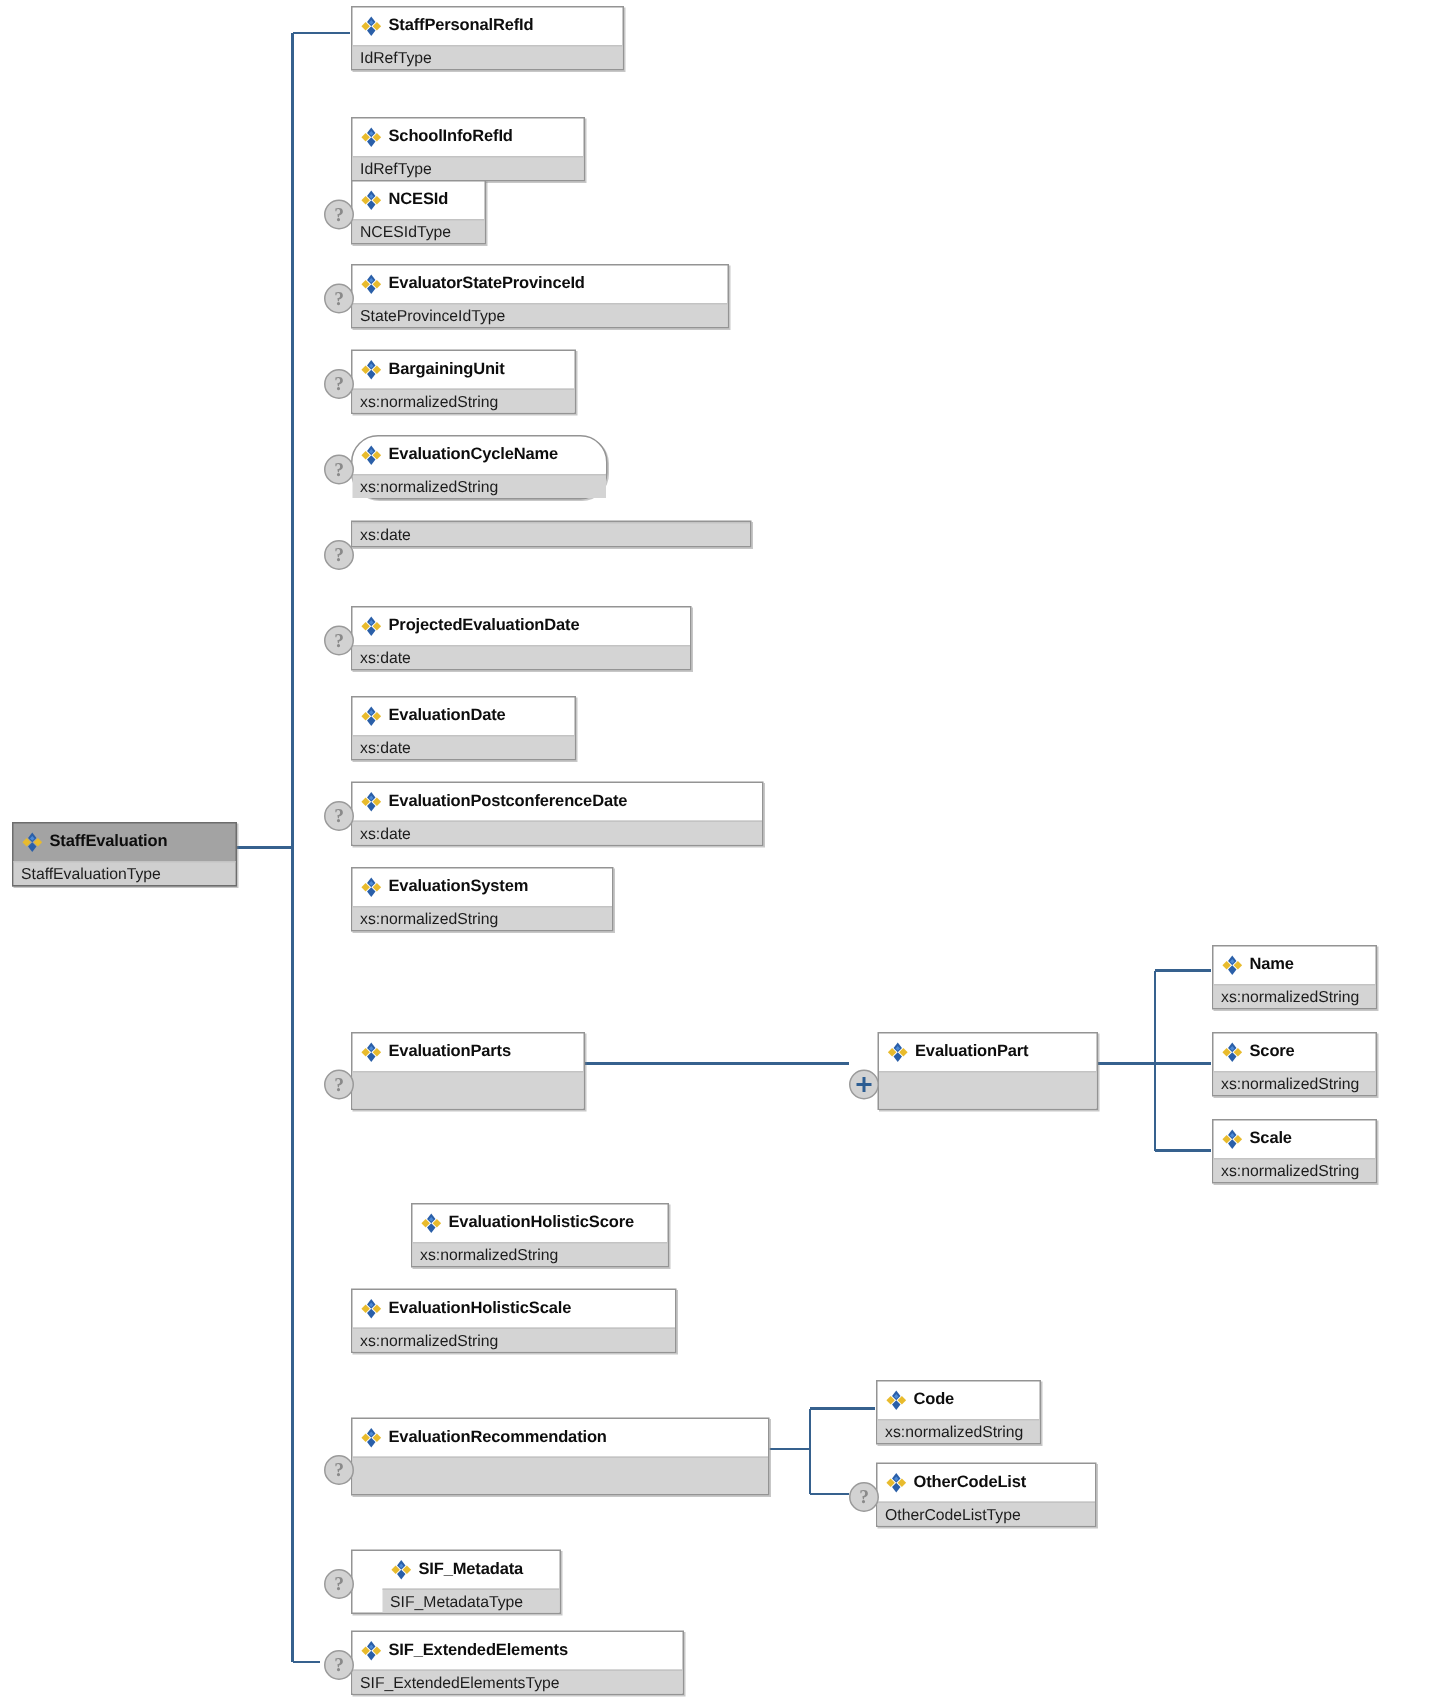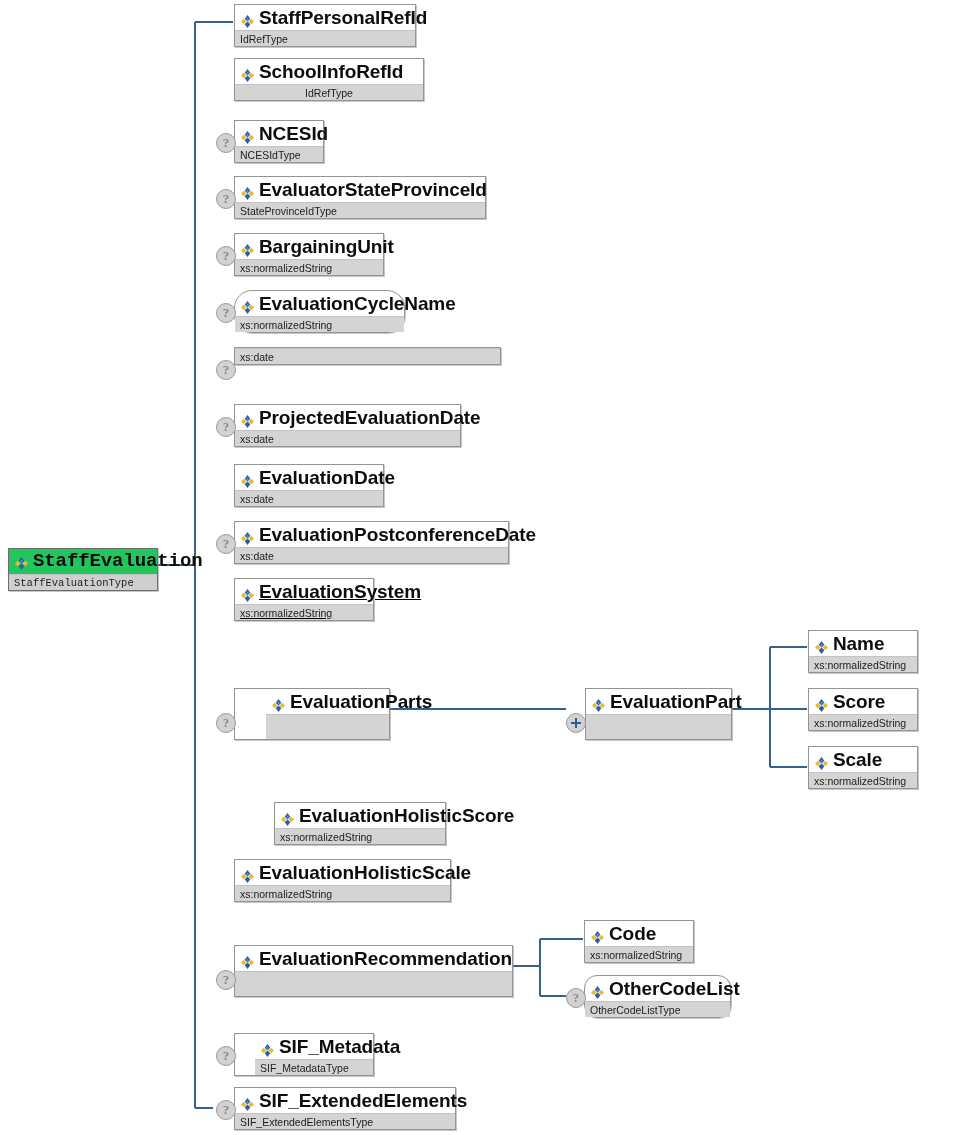--- a/index.html
+++ b/index.html
@@ -35,21 +35,21 @@
     border: 1px solid #949494;
     background: #ffffff;
     box-shadow: 1px 1px 0 rgba(130,130,130,0.45);
   }
   .node .title {
     box-sizing: border-box;
     height: 25px;
     line-height: 25px;
     padding: 0 7px 0 5px;
     white-space: nowrap;
-    font-size: 19px;
+    font-size: 11px;
     font-weight: bold;
     color: #0d0d0d;
     letter-spacing: -0.1px;
     display: flex;
     align-items: center;
   }
   .node .title .label {
     margin-left: 4px;
     margin-top: -1px;
   }
@@ -62,23 +62,22 @@
     padding: 0 5px;
     font-size: 10.5px;
     color: #1c1c1c;
     white-space: nowrap;
     overflow: hidden;
   }
   .node.tall .type {
     height: 25px;
   }
   .node.root {
-    background: #22c55e;
+    background: #a3a3a3;
     border: 1px solid #6d6d6d;
-    font-family: Liberation Mono, monospace;
   }
   .node.root .type {
     background: #cfcfcf;
   }
 
   
   .el-icon {
     width: 15px;
     height: 15px;
     flex: 0 0 15px;
@@ -179,21 +178,21 @@
               <path d="M8 1 L11 5 L8 8 L5 5 Z" fill="#2a5fa8"></path>
               <path d="M12 5 L15 8 L12 11 L9 8 Z" fill="#e8bb2d"></path>
               <path d="M8 8 L11 11 L8 15 L5 11 Z" fill="#2a5fa8"></path>
               <path d="M4 5 L7 8 L4 11 L1 8 Z" fill="#e8bb2d"></path>
               <path d="M8 3.6 L9.6 5.3 L8 7 L6.4 5.3 Z" fill="#4d8ad6"></path>
             </svg></span>
           <span class="label">StaffPersonalRefId</span>
         </div>
         <div class="type">IdRefType</div>
       </div>
-      <div class="node" style="left: 234px; top: 58px; width: 190px; text-align: center;">
+      <div class="node" style="left: 234px; top: 78px; width: 156px;">
         <div class="title">
           <span class="el-icon"><svg viewBox="0 0 16 16" width="15" height="15">
               <path d="M8 1 L11 5 L8 8 L5 5 Z" fill="#2a5fa8"></path>
               <path d="M12 5 L15 8 L12 11 L9 8 Z" fill="#e8bb2d"></path>
               <path d="M8 8 L11 11 L8 15 L5 11 Z" fill="#2a5fa8"></path>
               <path d="M4 5 L7 8 L4 11 L1 8 Z" fill="#e8bb2d"></path>
               <path d="M8 3.6 L9.6 5.3 L8 7 L6.4 5.3 Z" fill="#4d8ad6"></path>
             </svg></span>
           <span class="label">SchoolInfoRefId</span>
         </div>
@@ -293,34 +292,34 @@
               <path d="M12 5 L15 8 L12 11 L9 8 Z" fill="#e8bb2d"></path>
               <path d="M8 8 L11 11 L8 15 L5 11 Z" fill="#2a5fa8"></path>
               <path d="M4 5 L7 8 L4 11 L1 8 Z" fill="#e8bb2d"></path>
               <path d="M8 3.6 L9.6 5.3 L8 7 L6.4 5.3 Z" fill="#4d8ad6"></path>
             </svg></span>
           <span class="label">EvaluationPostconferenceDate</span>
         </div>
         <div class="type">xs:date</div>
       </div>
       <div class="opt" style="left: 216px; top: 534px;">?</div>
-      <div class="node" style="left: 234px; top: 578px; width: 140px; text-decoration: underline;">
+      <div class="node" style="left: 234px; top: 578px; width: 175px;">
         <div class="title">
           <span class="el-icon"><svg viewBox="0 0 16 16" width="15" height="15">
               <path d="M8 1 L11 5 L8 8 L5 5 Z" fill="#2a5fa8"></path>
               <path d="M12 5 L15 8 L12 11 L9 8 Z" fill="#e8bb2d"></path>
               <path d="M8 8 L11 11 L8 15 L5 11 Z" fill="#2a5fa8"></path>
               <path d="M4 5 L7 8 L4 11 L1 8 Z" fill="#e8bb2d"></path>
               <path d="M8 3.6 L9.6 5.3 L8 7 L6.4 5.3 Z" fill="#4d8ad6"></path>
             </svg></span>
           <span class="label">EvaluationSystem</span>
         </div>
         <div class="type">xs:normalizedString</div>
       </div>
-      <div class="node tall" style="left: 234px; top: 688px; width: 156px; padding-left: 31px;">
+      <div class="node tall" style="left: 234px; top: 688px; width: 156px;">
         <div class="title">
           <span class="el-icon"><svg viewBox="0 0 16 16" width="15" height="15">
               <path d="M8 1 L11 5 L8 8 L5 5 Z" fill="#2a5fa8"></path>
               <path d="M12 5 L15 8 L12 11 L9 8 Z" fill="#e8bb2d"></path>
               <path d="M8 8 L11 11 L8 15 L5 11 Z" fill="#2a5fa8"></path>
               <path d="M4 5 L7 8 L4 11 L1 8 Z" fill="#e8bb2d"></path>
               <path d="M8 3.6 L9.6 5.3 L8 7 L6.4 5.3 Z" fill="#4d8ad6"></path>
             </svg></span>
           <span class="label">EvaluationParts</span>
         </div>
@@ -454,21 +453,21 @@
               <path d="M8 1 L11 5 L8 8 L5 5 Z" fill="#2a5fa8"></path>
               <path d="M12 5 L15 8 L12 11 L9 8 Z" fill="#e8bb2d"></path>
               <path d="M8 8 L11 11 L8 15 L5 11 Z" fill="#2a5fa8"></path>
               <path d="M4 5 L7 8 L4 11 L1 8 Z" fill="#e8bb2d"></path>
               <path d="M8 3.6 L9.6 5.3 L8 7 L6.4 5.3 Z" fill="#4d8ad6"></path>
             </svg></span>
           <span class="label">Code</span>
         </div>
         <div class="type">xs:normalizedString</div>
       </div>
-      <div class="node" style="left: 584px; top: 975px; width: 147px; border-radius: 13px;">
+      <div class="node" style="left: 584px; top: 975px; width: 147px;">
         <div class="title">
           <span class="el-icon"><svg viewBox="0 0 16 16" width="15" height="15">
               <path d="M8 1 L11 5 L8 8 L5 5 Z" fill="#2a5fa8"></path>
               <path d="M12 5 L15 8 L12 11 L9 8 Z" fill="#e8bb2d"></path>
               <path d="M8 8 L11 11 L8 15 L5 11 Z" fill="#2a5fa8"></path>
               <path d="M4 5 L7 8 L4 11 L1 8 Z" fill="#e8bb2d"></path>
               <path d="M8 3.6 L9.6 5.3 L8 7 L6.4 5.3 Z" fill="#4d8ad6"></path>
             </svg></span>
           <span class="label">OtherCodeList</span>
         </div>

